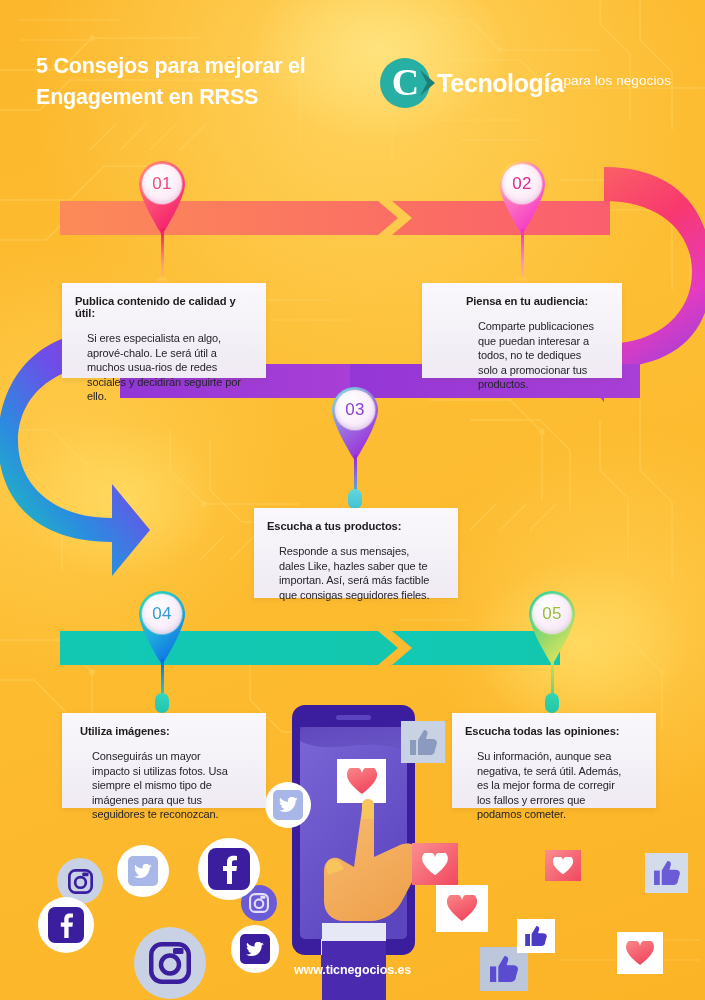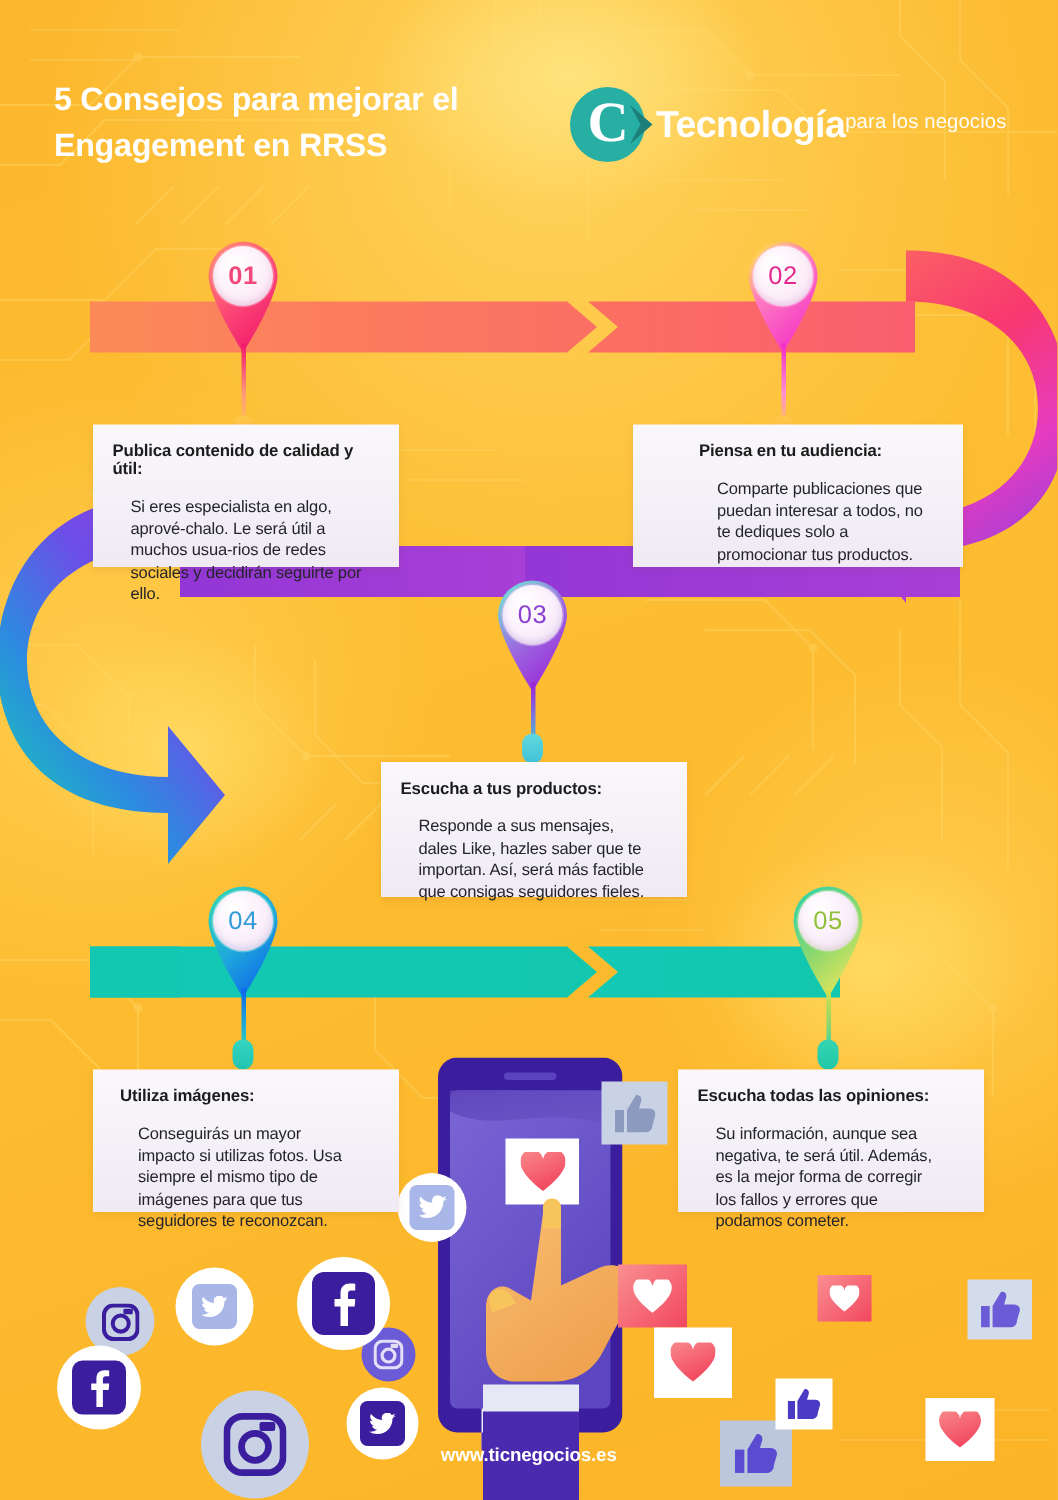--- a/index.html
+++ b/index.html
@@ -242,21 +242,21 @@
 
     <path d="M60 631 H120 L120 665 H60 Z" fill="#13C8B3"></path>
   </svg>
 
   <div class="pin" style="left:131px;top:155px;">
     <svg class="pin-body" viewBox="0 0 62 80">
       <path d="M31 80 C31 80 8 44 8 29 A23 23 0 1 1 54 29 C54 44 31 80 31 80 Z" fill="url(#pg1)"></path>
       <circle cx="31" cy="29" r="21" fill="#FF9BBE" opacity=".55"></circle>
     </svg>
     <div class="pin-inner" style="background:radial-gradient(circle at 35% 30%,#fff 0%,#FDEFF8 55%,#F6DDEF 100%);box-shadow:inset 0 -2px 4px rgba(200,120,170,.25);">
-      <span style="color:#F0497B;font-weight:bold;">01</span>
+      <span style="color:#F0497B;">01</span>
     </div>
     <div class="pin-stem" style="top:74px;height:56px;background:linear-gradient(180deg,#F0156B 0%,#FF9A7A 60%,#FFC94A 100%);"></div>
     <div class="pin-dot" style="top:122px;background:linear-gradient(180deg,#FFC94A 0%,#FFB03A 100%);"></div>
   </div>
 
   <div class="pin" style="left:491px;top:155px;">
     <svg class="pin-body" viewBox="0 0 62 80">
       <path d="M31 80 C31 80 8 44 8 29 A23 23 0 1 1 54 29 C54 44 31 80 31 80 Z" fill="url(#pg2)"></path>
       <circle cx="31" cy="29" r="21" fill="#FFC2EA" opacity=".5"></circle>
     </svg>
@@ -301,21 +301,21 @@
     </div>
     <div class="pin-stem" style="top:74px;height:42px;background:linear-gradient(180deg,#D8E04A 0%,#8FD86C 55%,#2FD2A8 100%);"></div>
     <div class="pin-dot" style="top:108px;background:linear-gradient(180deg,#35D4B0 0%,#20C8A8 100%);"></div>
   </div>
 
   <div class="card" style="left:62px;top:283px;width:204px;height:95px;">
     <h3>Publica contenido de calidad y útil:</h3>
     <p>Si eres especialista en algo, aprové-chalo. Le será útil a muchos usua-rios de redes sociales y decidirán seguirte por ello.</p>
   </div>
 
-  <div class="card" style="left:422px;top:283px;width:220px;height:95px;padding-left:44px;">
+  <div class="card" style="left:422px;top:283px;width:200px;height:95px;padding-left:44px;">
     <h3>Piensa en tu audiencia:</h3>
     <p>Comparte publicaciones que puedan interesar a todos, no te dediques solo a promocionar tus productos.</p>
   </div>
 
   <div class="card" style="left:254px;top:508px;width:204px;height:90px;">
     <h3>Escucha a tus productos:</h3>
     <p>Responde a sus mensajes, dales Like, hazles saber que te importan. Así, será más factible que consigas seguidores fieles.</p>
   </div>
 
   <div class="card" style="left:62px;top:713px;width:204px;height:95px;z-index:30;padding-left:18px;">

